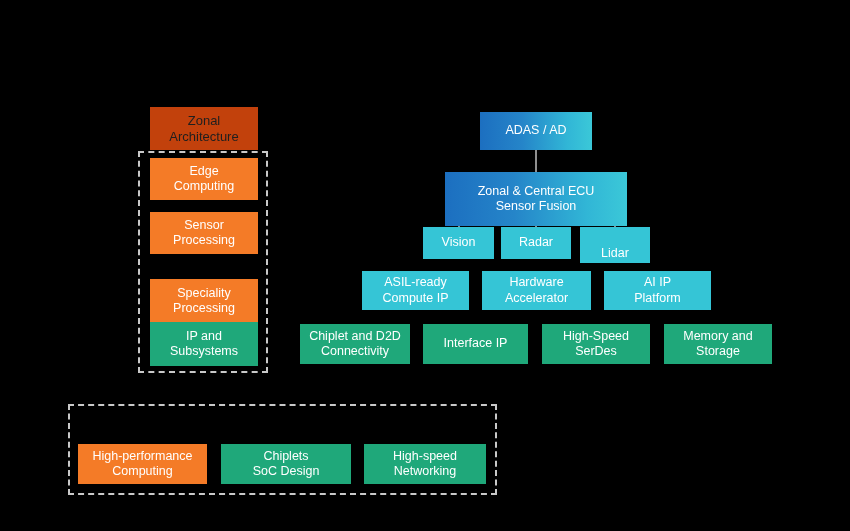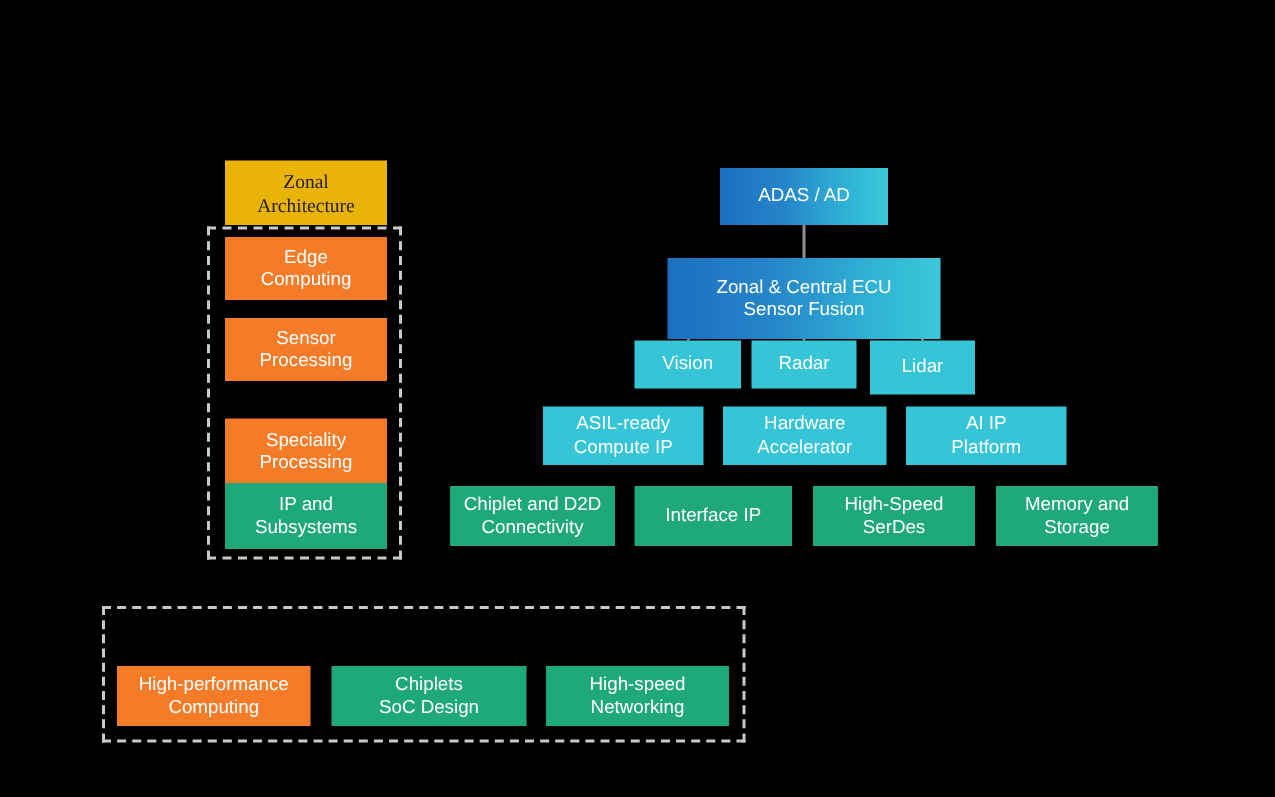--- a/index.html
+++ b/index.html
@@ -8,21 +8,21 @@
 
   .box{position:absolute;display:flex;align-items:center;justify-content:center;
        text-align:center;color:#ffffff;font-size:12.5px;line-height:1.22;
        font-family:"Liberation Sans",sans-serif;box-sizing:border-box;padding:2px 4px;}
   .box span{display:block;white-space:pre-line;}
 
   .c-orange{background:#F47B27;}
   .c-green{background:#1FA87A;}
   .c-cyan{background:#35C5D6;}
   .c-grad{background:linear-gradient(90deg,#1C6FC0 0%,#2585C9 38%,#31B6D6 78%,#3BC8D8 100%);}
-  .c-title{background:#eab308;color:#1a1a1a;font-family:Liberation Serif, serif;}
+  .c-title{background:#c2410c;color:#1a1a1a;}
 
   .dashed{position:absolute;border:2px dashed #C9C9C9;box-sizing:border-box;background:transparent;}
 
   .conn{position:absolute;background:#8f8f8f;width:2px;}
 
   .zoom-title{font-size:13px;color:#1f1f1f;}
 </style>
 </head>
 <body>
 
@@ -69,21 +69,21 @@
     <span>Zonal &amp; Central ECU
 Sensor Fusion</span>
   </div>
 
   <div class="box c-cyan" style="left:423px;top:227px;width:71px;height:32px;">
     <span>Vision</span>
   </div>
   <div class="box c-cyan" style="left:501px;top:227px;width:70px;height:32px;">
     <span>Radar</span>
   </div>
-  <div class="box c-cyan" style="left:580px;top:227px;width:70px;height:36px;">
+  <div class="box c-cyan" style="left:580px;top:227px;width:70px;height:36px;align-items:flex-end;">
     <span>Lidar</span>
   </div>
 
   <div class="box c-cyan" style="left:482px;top:271px;width:109px;height:39px;">
     <span>Hardware
 Accelerator</span>
   </div>
   <div class="box c-cyan" style="left:362px;top:271px;width:107px;height:39px;">
     <span>ASIL-ready
 Compute IP</span>

